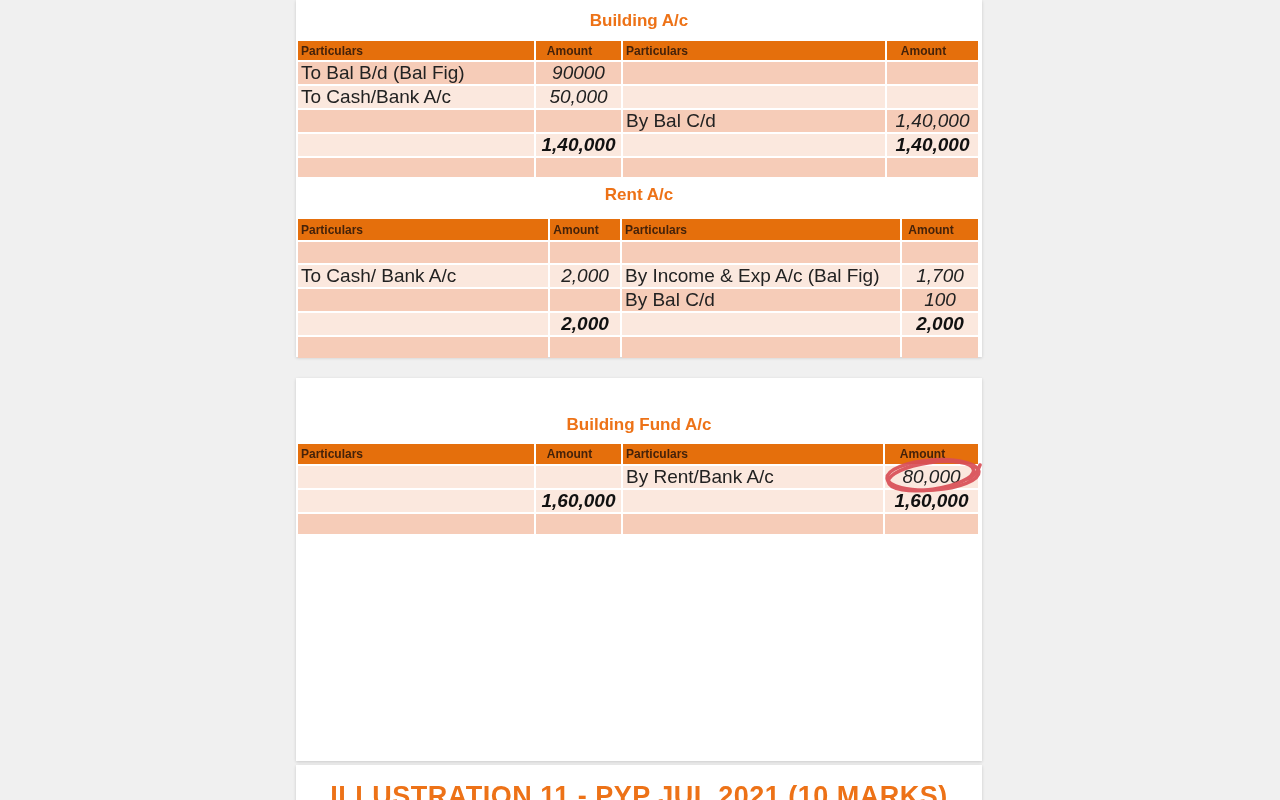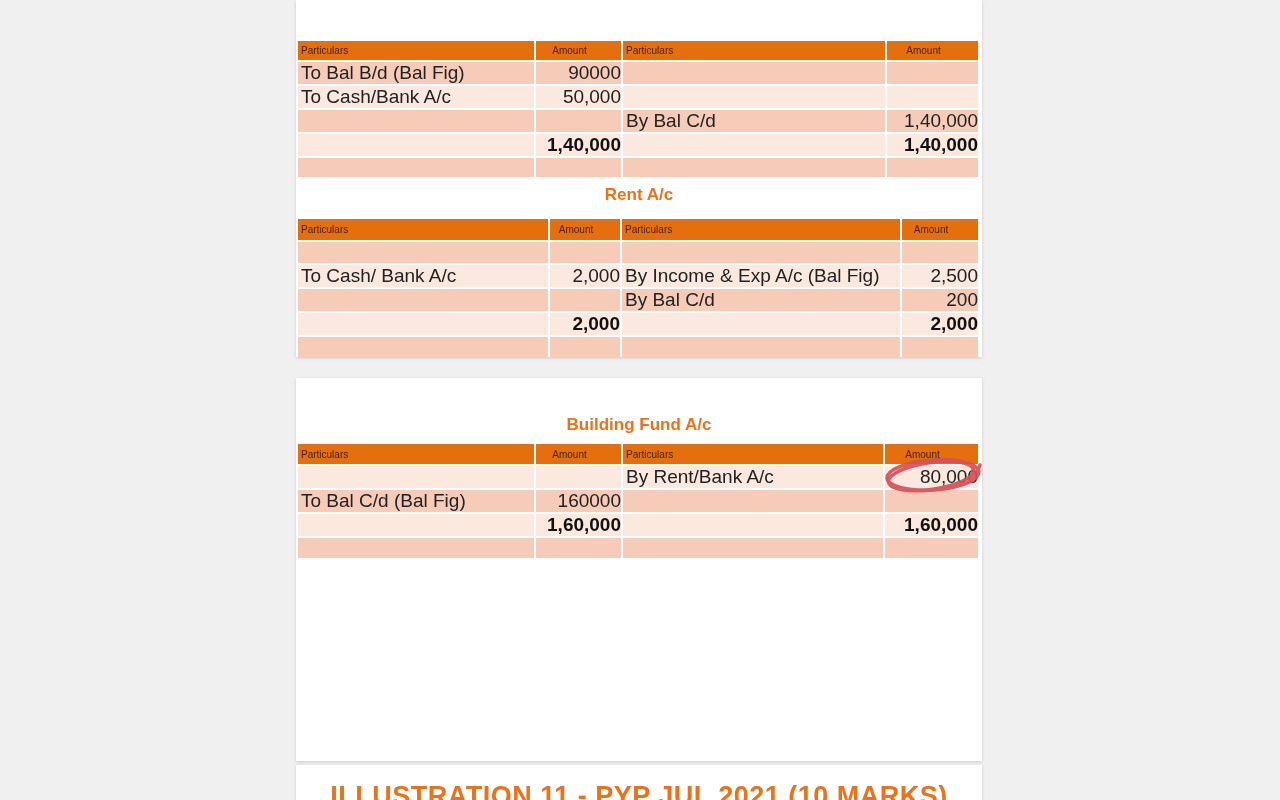--- a/index.html
+++ b/index.html
@@ -17,47 +17,48 @@
   #page3{top:765px;height:43px;overflow:hidden;}
   .acct-title{
     position:absolute;left:0;width:100%;text-align:center;
     font-weight:bold;font-size:17px;color:#ed7217;line-height:20px;
   }
   table.ledger{
     position:absolute;left:0;border-collapse:separate;border-spacing:2px;
     table-layout:fixed;
   }
   .ledger th{
-    background:#e56f0c;color:#44220a;font-size:10px;font-weight:normal;
+    background:#e56f0c;color:#44220a;font-size:12px;font-weight:bold;
     white-space:nowrap;overflow:hidden;
   }
   .ledger th.part{text-align:left;padding:0 0 0 3px;}
   .ledger th.amt{text-align:center;padding:0 18px 0 0;}
   .ledger td{
     font-size:19px;color:#222222;white-space:nowrap;overflow:hidden;padding:0;
   }
   .ledger td:nth-child(1),.ledger td:nth-child(3){text-align:left;padding-left:3px;}
-  .ledger td:nth-child(2),.ledger td:nth-child(4){text-align:right;}
+  .ledger td:nth-child(2),.ledger td:nth-child(4){text-align:center;font-style:italic;}
   .ledger tr.dark td{background:#f6ccb8;}
   .ledger tr.light td{background:#fbe8de;}
   .ledger tr.total td{font-weight:bold;color:#111111;}
   .t-building tr{height:19px;}
   .t-rent tr{height:21px;}
   .t-fund tr{height:20px;}
   .annot-svg{position:absolute;left:0;top:0;pointer-events:none;}
   .big-heading{
     margin-top:16px;text-align:center;font-weight:bold;font-size:27px;
     color:#ed7217;line-height:30px;letter-spacing:0.5px;white-space:nowrap;
   }
 </style>
 </head>
 <body>
 
 <div class="page" id="page1">
 
+  <div class="acct-title" style="top:11px">Building A/c</div>
 
   <table class="ledger t-building" style="top:39px">
     <colgroup>
         <col style="width:236px">
         <col style="width:85px">
         <col style="width:262px">
         <col style="width:91px">
       </colgroup>
     <tbody>
         <tr>
@@ -118,27 +119,27 @@
     <tr class="dark">
       <td></td>
       <td></td>
       <td></td>
       <td></td>
     </tr>
     <tr class="light">
       <td>To Cash/ Bank A/c</td>
       <td>2,000</td>
       <td>By Income &amp; Exp A/c (Bal Fig)</td>
-      <td>2,500</td>
+      <td>1,700</td>
     </tr>
     <tr class="dark">
       <td></td>
       <td></td>
       <td>By Bal C/d</td>
-      <td>200</td>
+      <td>100</td>
     </tr>
     <tr class="light total">
       <td></td>
       <td>2,000</td>
       <td></td>
       <td>2,000</td>
     </tr>
     <tr class="dark">
       <td></td>
       <td></td>
@@ -166,26 +167,20 @@
       <th class="amt">Amount</th>
       <th class="part">Particulars</th>
       <th class="amt">Amount</th>
     </tr>
     <tr class="light">
       <td></td>
       <td></td>
       <td>By Rent/Bank A/c</td>
       <td>80,000</td>
     </tr>
-    <tr class="dark">
-      <td>To Bal C/d (Bal Fig)</td>
-      <td>160000</td>
-      <td></td>
-      <td></td>
-    </tr>
     <tr class="light total">
       <td></td>
       <td>1,60,000</td>
       <td></td>
       <td>1,60,000</td>
     </tr>
     <tr class="dark">
       <td></td>
       <td></td>
       <td></td>

